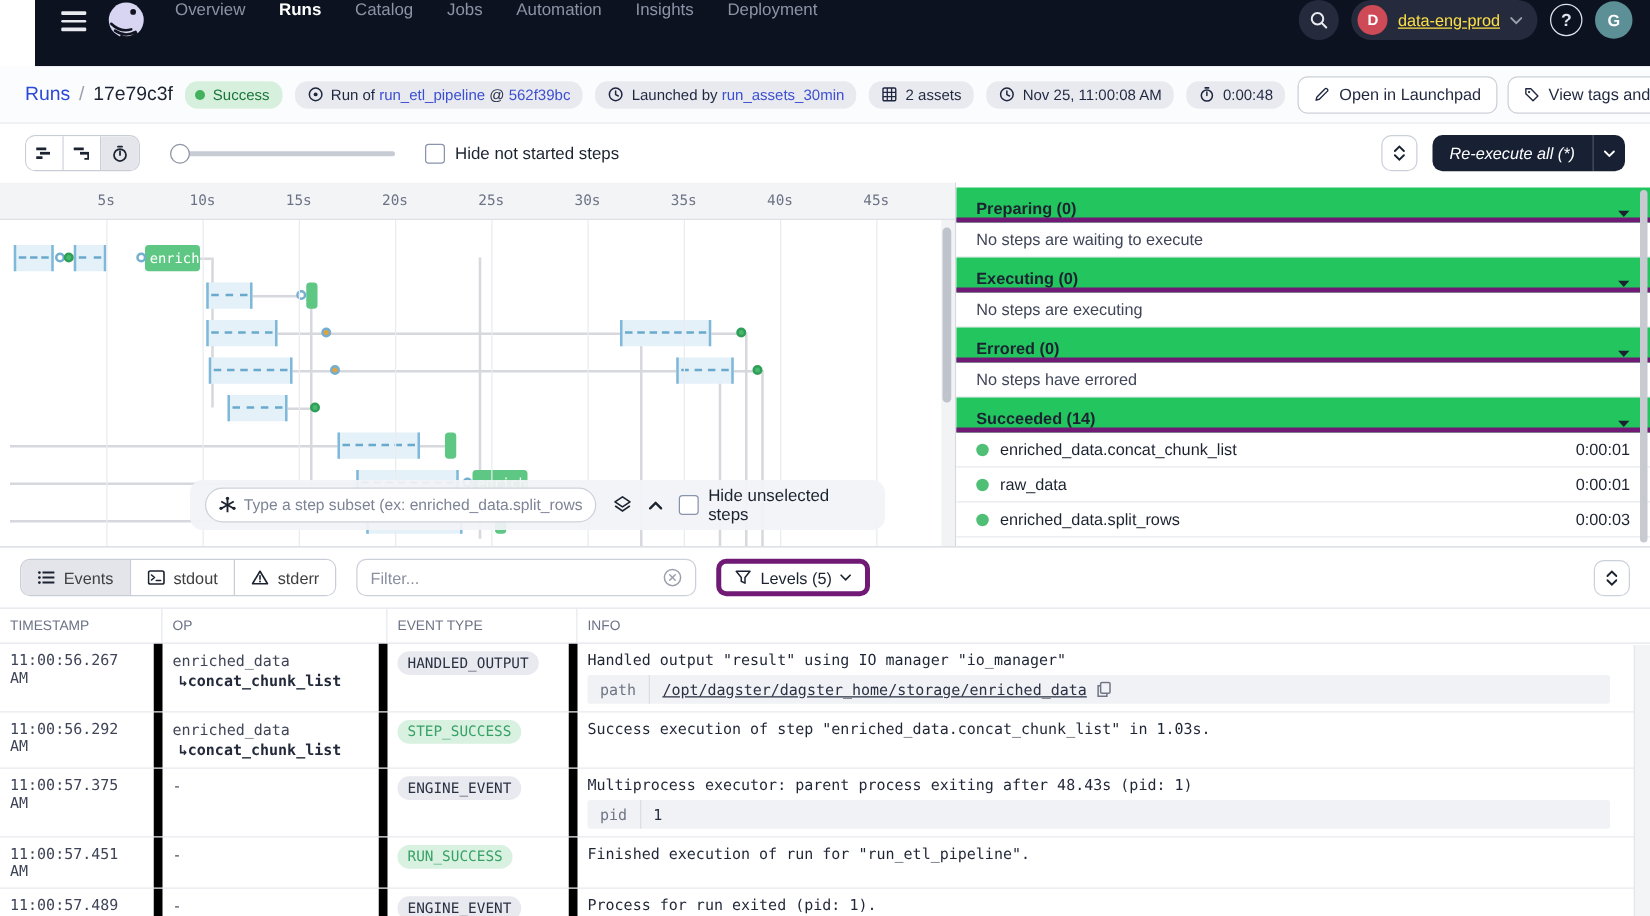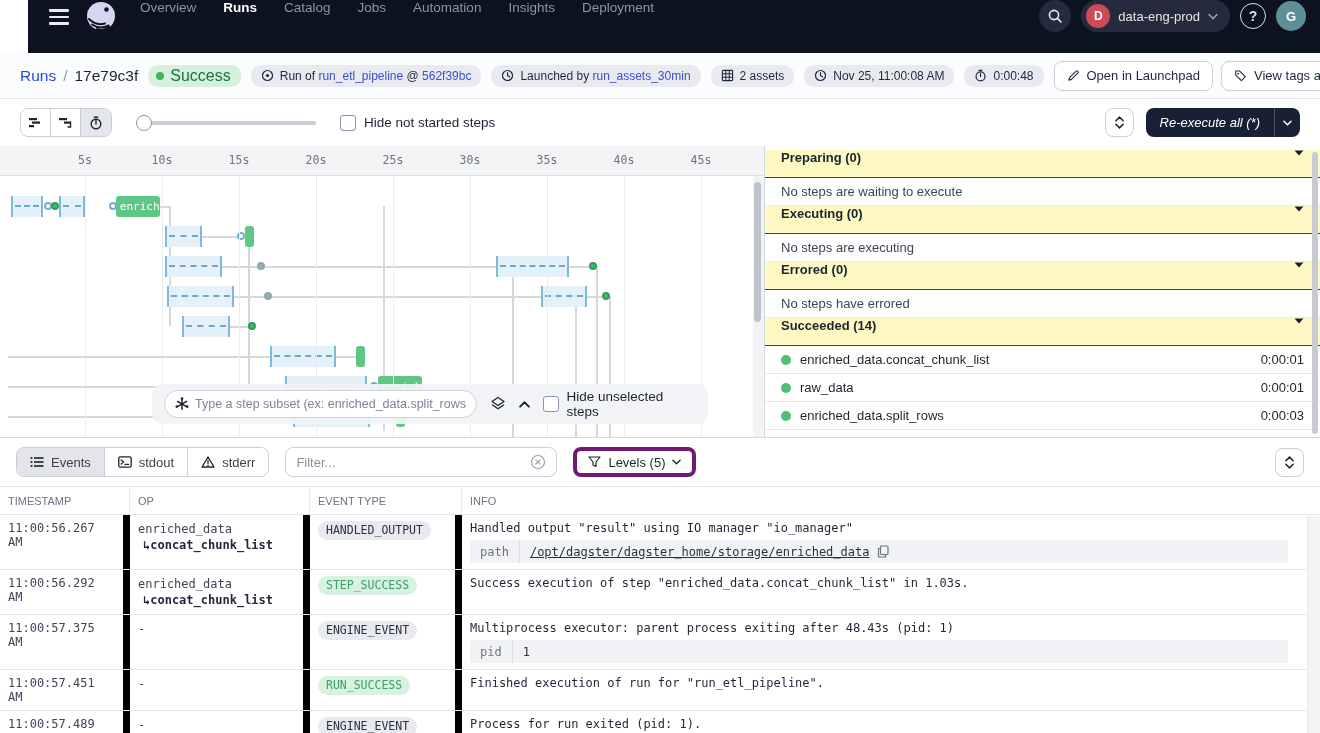--- a/index.html
+++ b/index.html
@@ -16,35 +16,35 @@
   .navitems { display:flex; gap:27px; }
   .navitem { color:#8d93a4; font-size:13.5px; cursor:pointer; }
   .navitem.active { color:#fff; font-weight:bold; }
   .topnav-right { margin-left:auto; display:flex; align-items:center; gap:10px; }
   .circle-btn { width:32px; height:32px; border-radius:50%; background:#252b3c; display:flex;
     align-items:center; justify-content:center; cursor:pointer; }
   .ws-pill { height:32px; border-radius:16px; background:#252b3c; display:flex; align-items:center;
     gap:8px; padding:0 12px 0 5px; cursor:pointer; }
   .ws-badge { width:24px; height:24px; border-radius:50%; background:#cf4a57; color:#fff;
     font-size:12px; font-weight:bold; display:flex; align-items:center; justify-content:center; }
-  .ws-label { color:#e5e5e5; font-size:13px; }
+  .ws-label { color:#fde047; font-size:13px;text-decoration:underline; }
   .help-btn { width:26px; height:26px; border-radius:50%; border:1.8px solid #dfe2ea; color:#dfe2ea;
     font-size:14px; font-weight:bold; display:flex; align-items:center; justify-content:center; cursor:pointer; }
   .avatar { width:30px; height:30px; border-radius:50%; background:#5d8f96; color:#fff; font-size:13px;
     font-weight:bold; display:flex; align-items:center; justify-content:center; cursor:pointer; }
 
   
   .runheader { position:absolute; top:53px; left:0; right:0; height:46px; background:#fbfcfd;
     border-bottom:1px solid #e5e7ec; display:flex; align-items:center; padding:0 20px; gap:10px; }
   .crumb { font-size:15.5px; display:flex; gap:7px; align-items:baseline; white-space:nowrap; }
   .crumb .root { color:#2b49d7; cursor:pointer; }
   .crumb .sep { color:#9aa0ad; }
   .crumb .id { color:#1b2130; }
   .badge-success { background:#d7efdd; border-radius:10px; height:22px; display:flex; align-items:center;
-    gap:6px; padding:0 10px 0 8px; font-size:16px; color:#19773a; white-space:nowrap; }
+    gap:6px; padding:0 10px 0 8px; font-size:12px; color:#19773a; white-space:nowrap; }
   .badge-success .dot { width:8px; height:8px; border-radius:50%; background:#44b15e; }
   .tag { background:#e9eaef; border-radius:10px; height:22px; display:flex; align-items:center; gap:6px;
     padding:0 10px; font-size:12px; color:#1f2740; white-space:nowrap; }
   .tag a { color:#3c4fd0; text-decoration:none; cursor:pointer; }
   .hdr-buttons { margin-left:auto; display:flex; gap:8px; }
   .btn { background:#fff; border:1px solid #ccd0d9; border-radius:8px; height:30px; display:flex;
     align-items:center; gap:7px; padding:0 12px; font-size:13px; color:#1f2740; cursor:pointer; white-space:nowrap; }
 
   
   .ganttbar { position:absolute; top:99px; left:0; right:0; height:47px; background:#fff;
@@ -95,21 +95,21 @@
     background:rgba(242,243,246,.93); border-radius:10px; display:flex; align-items:center;
     padding:0 12px; gap:13px; }
   .step-input { width:320px; height:28px; background:#fff; border:1px solid #cdd1da; border-radius:14px;
     display:flex; align-items:center; padding:0 10px; gap:6px; }
   .step-input input { border:none; outline:none; flex:1; font-size:12.5px; color:#1c2330; background:transparent; }
   .step-input input::placeholder { color:#7d8496; }
   .strip-icon { display:flex; align-items:center; justify-content:center; cursor:pointer; }
 
   
   .sidebar { position:relative; flex:1; overflow:hidden; padding-top:4px; background:#fff; }
-  .sec-h { height:28px; background:#fef9c3; border-bottom:1px solid #701a75; display:flex; align-items:flex-start;
+  .sec-h { height:28px; background:#22c55e; border-bottom:4px solid #701a75; display:flex; align-items:flex-end;
     padding:0 16px; font-size:13px; font-weight:bold; color:#1c2330; cursor:pointer; }
   .sec-h .caret { margin-left:auto; }
   .sec-empty { height:28px; border-bottom:1px solid #e7e9ed; display:flex; align-items:center;
     padding:0 16px; font-size:13px; color:#3f4557; }
   .step-item { height:28px; border-bottom:1px solid #e7e9ed; display:flex; align-items:center;
     padding:0 16px; gap:9px; font-size:13px; color:#1c2330; cursor:pointer; }
   .step-item .sdot { width:10px; height:10px; border-radius:50%; background:#4fbf75; flex:none; }
   .step-item .nm { flex:1; }
   .side-scroll { position:absolute; right:2px; top:6px; width:6px; height:282px; background:#c7cad1; border-radius:3px; }
 

